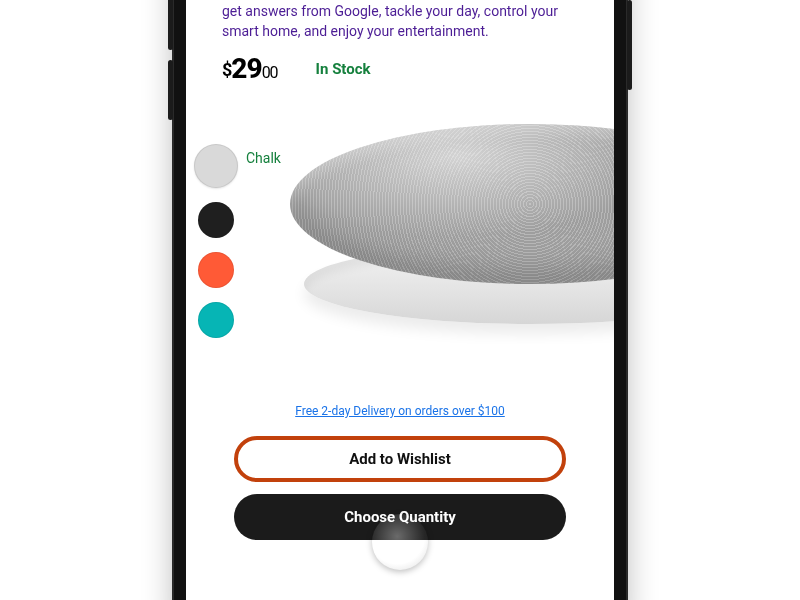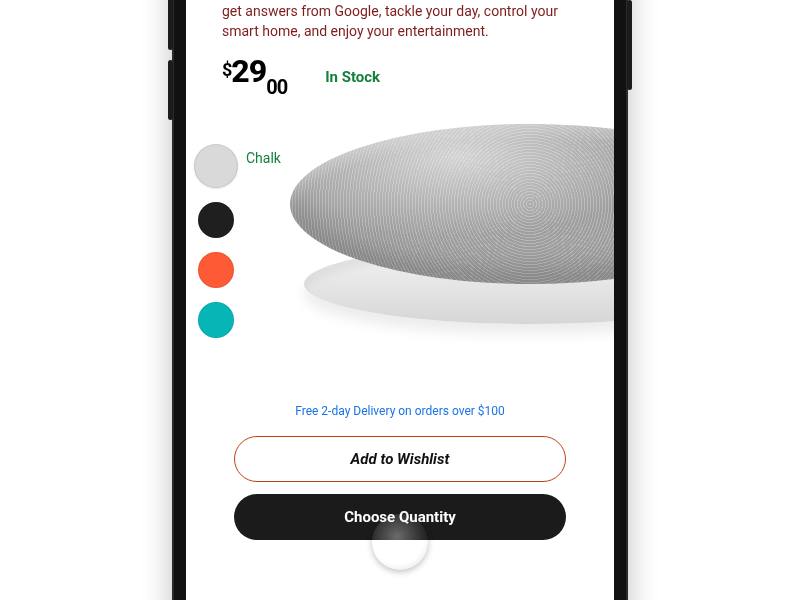--- a/index.html
+++ b/index.html
@@ -40,39 +40,39 @@
   }
   .content {
     position: absolute;
     left: 0; right: 0;
     top: 0;
     padding: 0 36px 0 36px;
   }
   .desc {
     font-size: 14px;
     line-height: 1.4;
-    color: #7f1d1d;
+    color: #4c1d95;
     margin-top: 248px;
   }
   .price-row {
     display: flex;
     align-items: center;
     gap: 38px;
     margin-top: 14px;
   }
   .price {
     display: flex;
     align-items: flex-start;
     font-weight: 800;
     color: #000;
     letter-spacing: -1px;
   }
   .price .cur { font-size: 18px; margin-top: 4px; font-weight: 700; }
-  .price .whole { font-size: 32px; line-height: 1; }
-  .price .cents { font-size: 20px; margin-top: 20px; font-weight: 700; }
+  .price .whole { font-size: 28px; line-height: 1; }
+  .price .cents { font-size: 16px; margin-top: 8px; font-weight: 400; }
   .stock {
     font-size: 15px;
     font-weight: 700;
     color: #15803d;
   }
   .swatches {
     position: absolute;
     left: 8px;
     top: 390px;
     display: flex;
@@ -135,39 +135,39 @@
     background: linear-gradient(180deg, #f4f4f4, #e3e3e3 60%, #d6d6d6);
     box-shadow: inset 0 8px 10px rgba(0,0,0,0.06), 0 10px 14px rgba(0,0,0,0.08);
   }
   .shipping {
     position: absolute;
     left: 0; right: 0;
     top: 650px;
     text-align: center;
     font-size: 12px;
     color: #1a73e8;
+    text-decoration: underline;
   }
   .btn {
     position: absolute;
     left: 48px; right: 48px;
     height: 46px;
     border-radius: 23px;
     display: flex;
     align-items: center;
     justify-content: center;
     font-size: 15px;
     font-weight: 700;
     cursor: pointer;
   }
   .btn-outline {
     top: 682px;
     background: #fff;
     color: #111;
-    border: 1px solid #c2410c;
-    font-style: italic;
+    border: 4px solid #c2410c;
   }
   .btn-dark {
     top: 740px;
     background: #1b1b1b;
     color: #fff;
     border: none;
   }
   .home-indicator {
     position: absolute;
     left: 50%;

